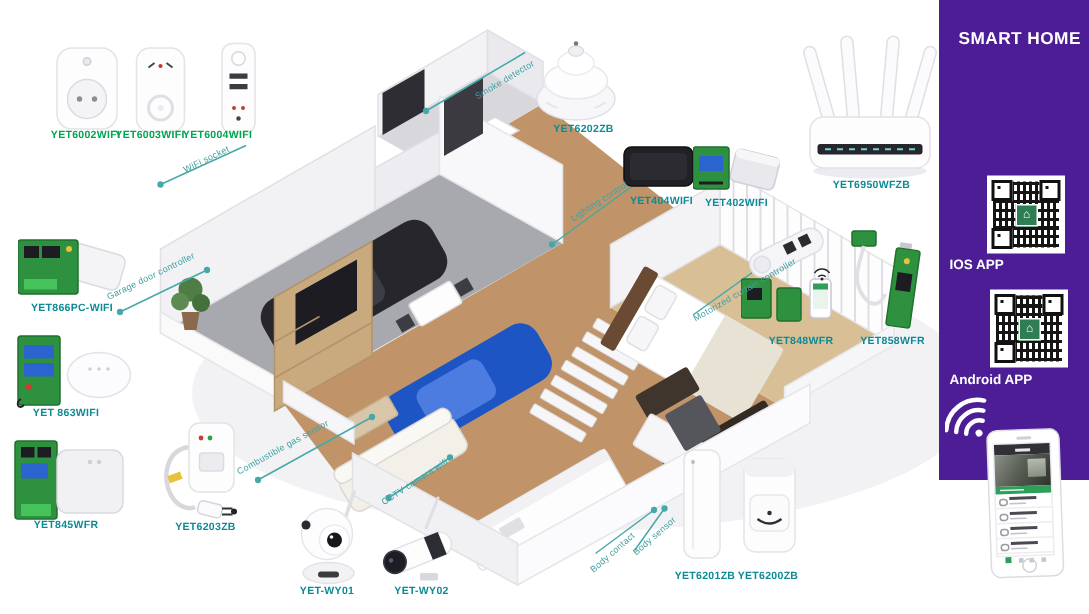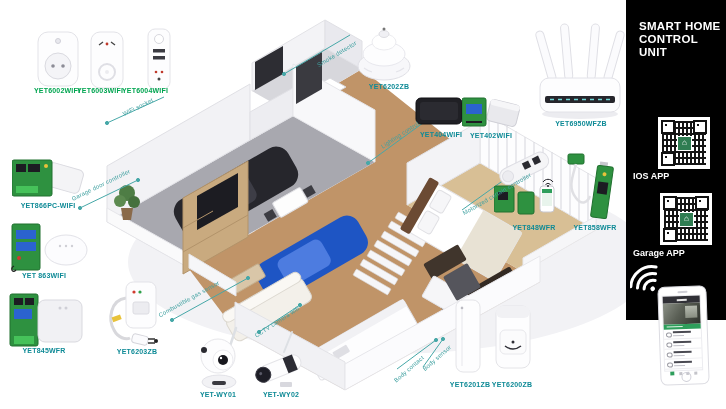--- a/index.html
+++ b/index.html
@@ -6,21 +6,21 @@
   #stage{position:relative;width:726px;height:409px;background:#ffffff;overflow:hidden;
          font-family:"Liberation Sans",sans-serif;}
   .abs{position:absolute;}
   
   .dlabel{position:absolute;font-weight:bold;font-size:7px;letter-spacing:.2px;
           color:#0E8A96;white-space:nowrap;transform:translateX(-50%);}
   .dlabel.green{color:#00A550;}
   
   .ann{position:absolute;font-size:6px;color:#3FA0A0;white-space:nowrap;letter-spacing:.2px;}
   
-  .panel{position:absolute;left:626px;top:0;width:100px;height:320px;background:#000000;}
+  .panel{position:absolute;left:626px;top:0;width:100px;height:320px;background:#4c1d95;}
   .panel-title{position:absolute;left:13px;top:20px;color:#ffffff;font-weight:bold;
                font-size:11.5px;line-height:13px;letter-spacing:.3px;}
   .qr{position:absolute;width:48px;height:48px;background:#ffffff;padding:2px;}
   .qr-pat{position:absolute;left:4px;top:4px;right:4px;bottom:4px;
      background:
        repeating-linear-gradient(90deg,#151515 0 2px,transparent 2px 4px),
        repeating-linear-gradient(0deg,#151515 0 2px,#ffffff 2px 6px);}
   .qr .f{position:absolute;width:10px;height:10px;border:2px solid #111;background:#fff;}
   .qr .f::after{content:"";position:absolute;left:2px;top:2px;width:2px;height:2px;background:#111;}
   .qr .f.tl{left:3px;top:3px}.qr .f.tr{right:3px;top:3px}.qr .f.bl{left:3px;bottom:3px}
@@ -396,40 +396,39 @@
   <div class="ann" style="left:400px;top:135px;transform:translate(-50%,-50%) rotate(-33deg)">Lighting control</div>
   <div class="ann" style="left:497px;top:194px;transform:translate(-50%,-50%) rotate(-30deg)">Motorized curtain controller</div>
   <div class="ann" style="left:189px;top:299px;transform:translate(-50%,-50%) rotate(-29deg)">Combustible gas sensor</div>
   <div class="ann" style="left:277px;top:322px;transform:translate(-50%,-50%) rotate(-33deg)">CCTV camera wifi</div>
   <div class="ann" style="left:409px;top:369px;transform:translate(-50%,-50%) rotate(-41deg)">Body contact</div>
   <div class="ann" style="left:437px;top:358px;transform:translate(-50%,-50%) rotate(-41deg)">Body sensor</div>
 
   <div class="panel">
     <div class="panel-title">
       <div>SMART HOME</div>
-      <div>CONTROL UNIT</div>
     </div>
 
     <div class="qr" style="left:32px;top:117px">
       <div class="qr-pat"></div>
       <div class="f tl"></div>
         <div class="f tr"></div>
         <div class="f bl"></div>
       <div class="badge">⌂</div>
     </div>
     <div class="qr-label" style="top:171px">IOS APP</div>
 
     <div class="qr" style="left:34px;top:193px">
       <div class="qr-pat"></div>
       <div class="f tl"></div>
         <div class="f tr"></div>
         <div class="f bl"></div>
       <div class="badge">⌂</div>
     </div>
-    <div class="qr-label" style="top:248px">Garage APP</div>
+    <div class="qr-label" style="top:248px">Android APP</div>
 
     <svg class="abs" style="left:4px;top:264px" width="38" height="34">
       <g transform="rotate(-38,19,20)" stroke="#ffffff" fill="none" stroke-width="3" stroke-linecap="round">
         <path d="M12,21 a9,9 0 0 1 14,0"></path>
         <path d="M7.5,16 a15,15 0 0 1 23,0"></path>
         <path d="M3,11 a21,21 0 0 1 32,0"></path>
         <circle cx="19" cy="26" r="2.3" fill="#ffffff" stroke="none"></circle>
       </g>
     </svg>
 

